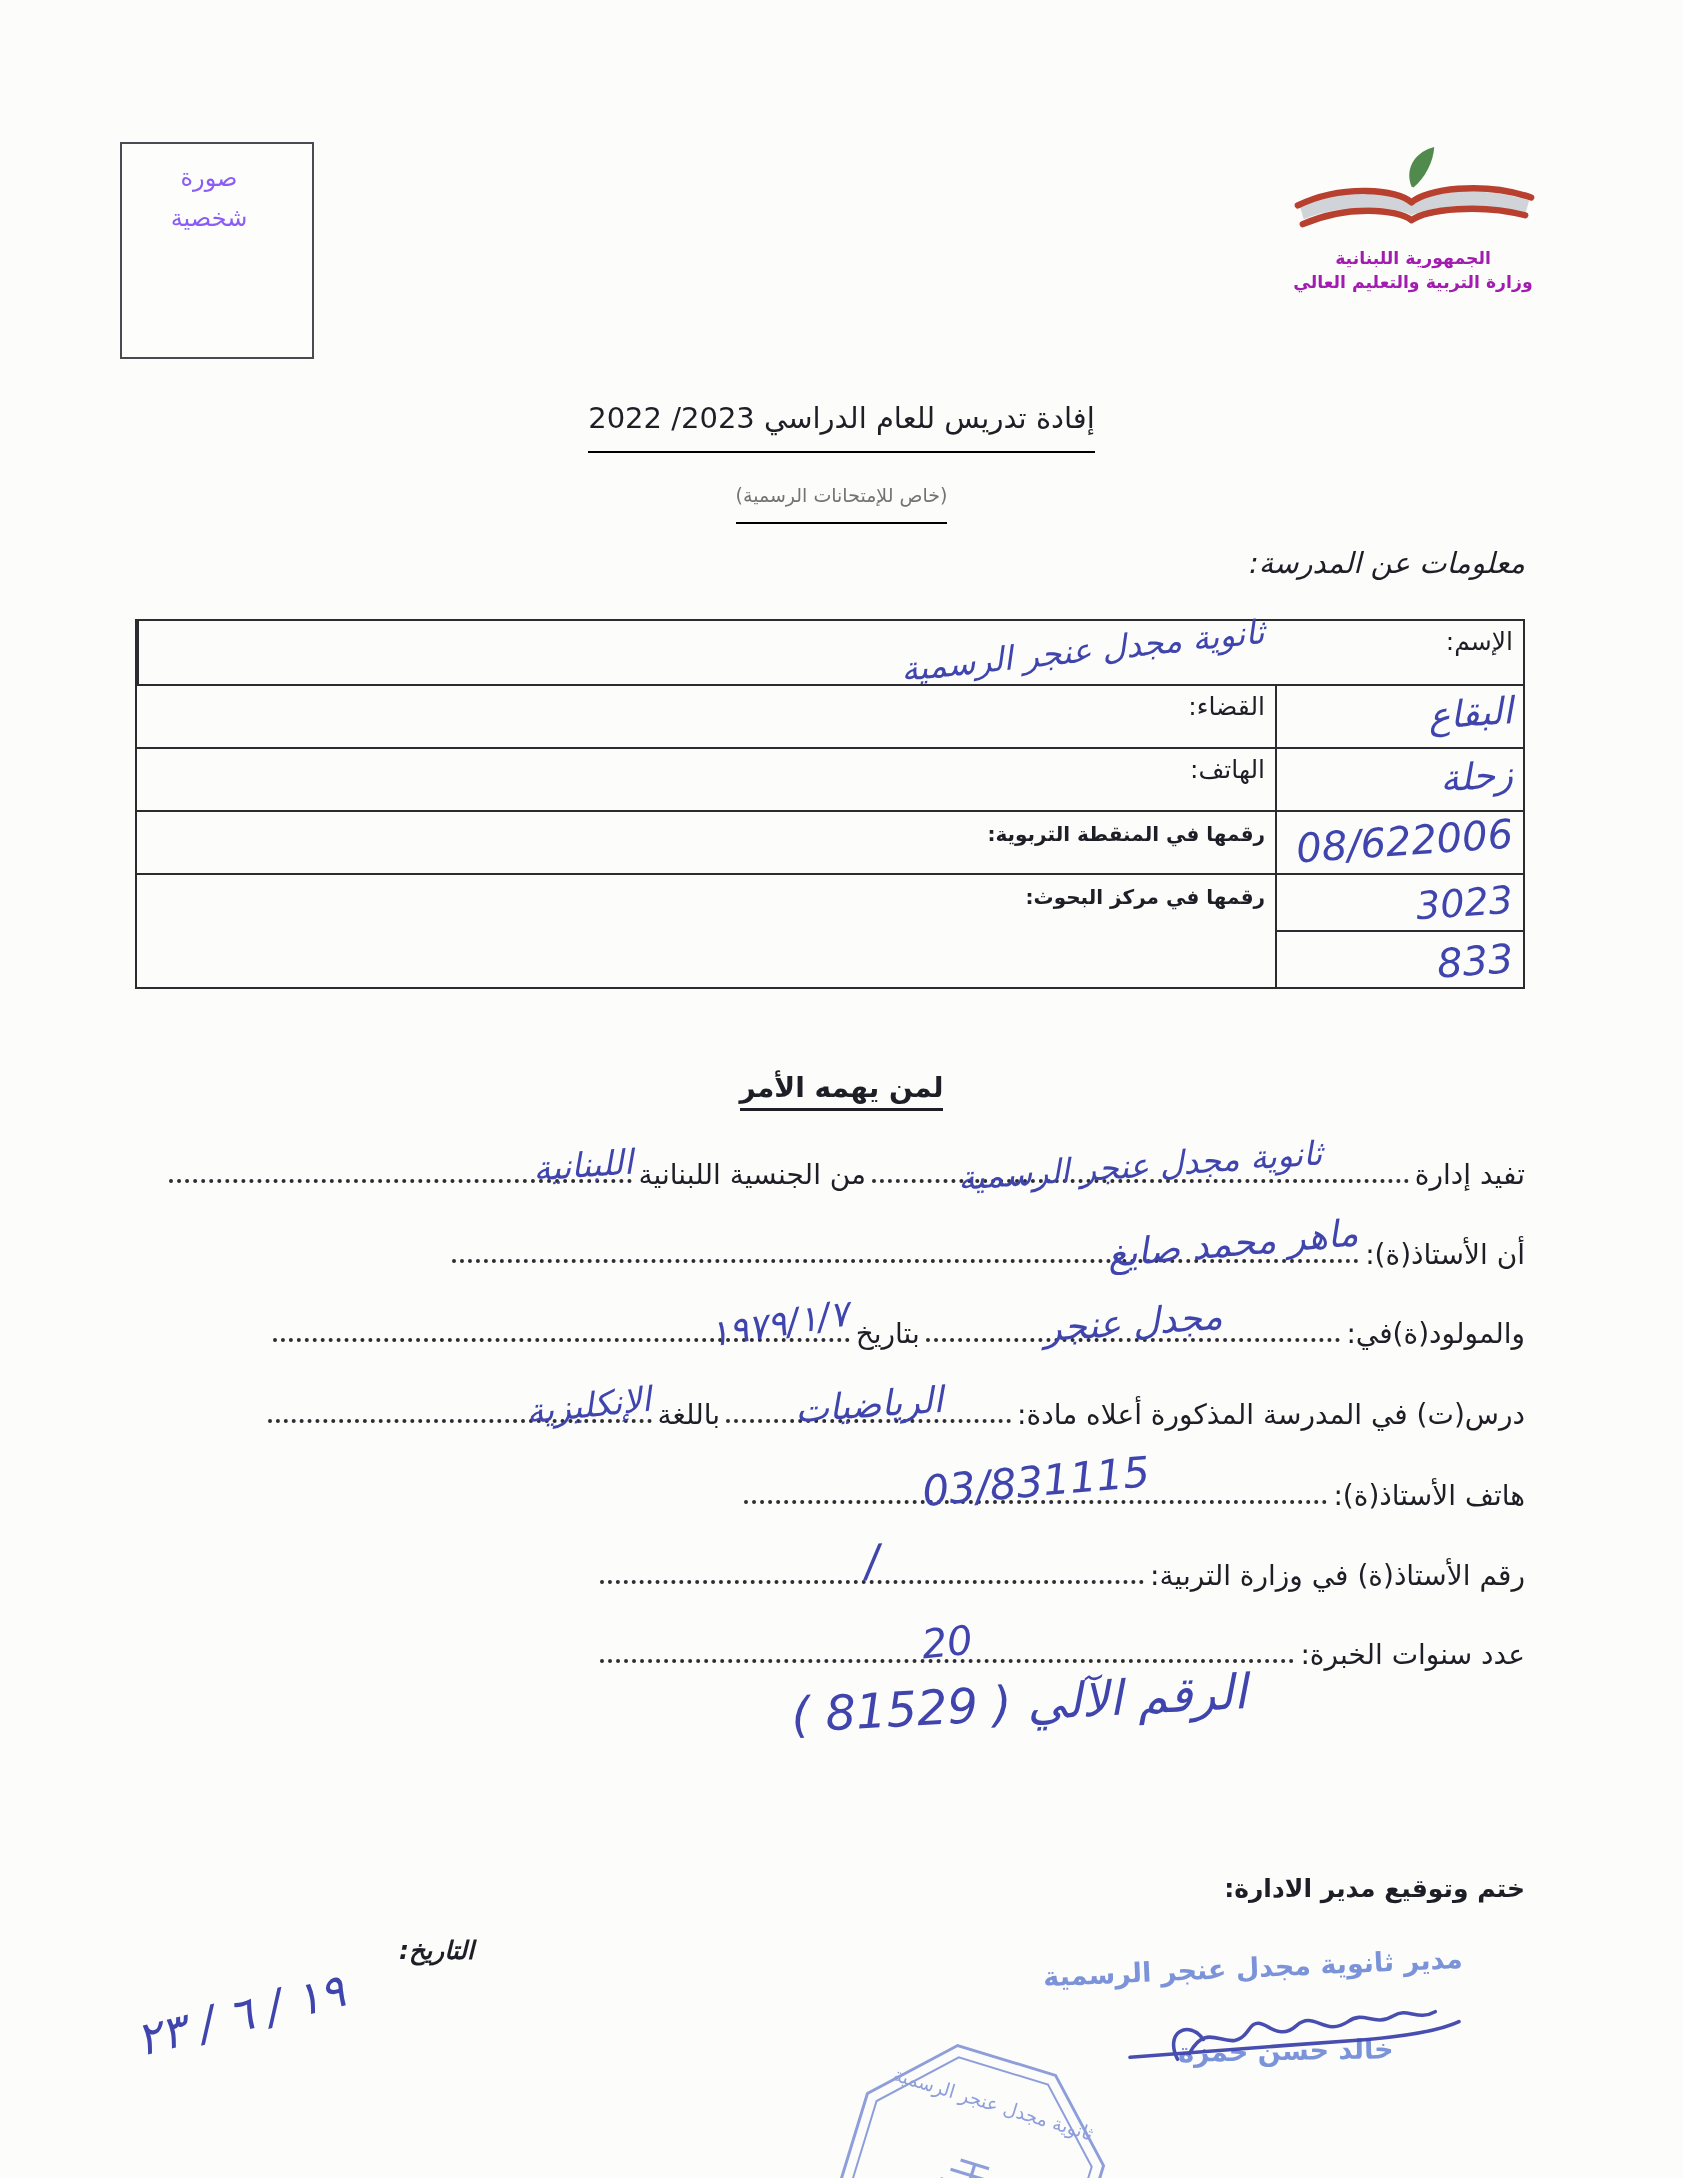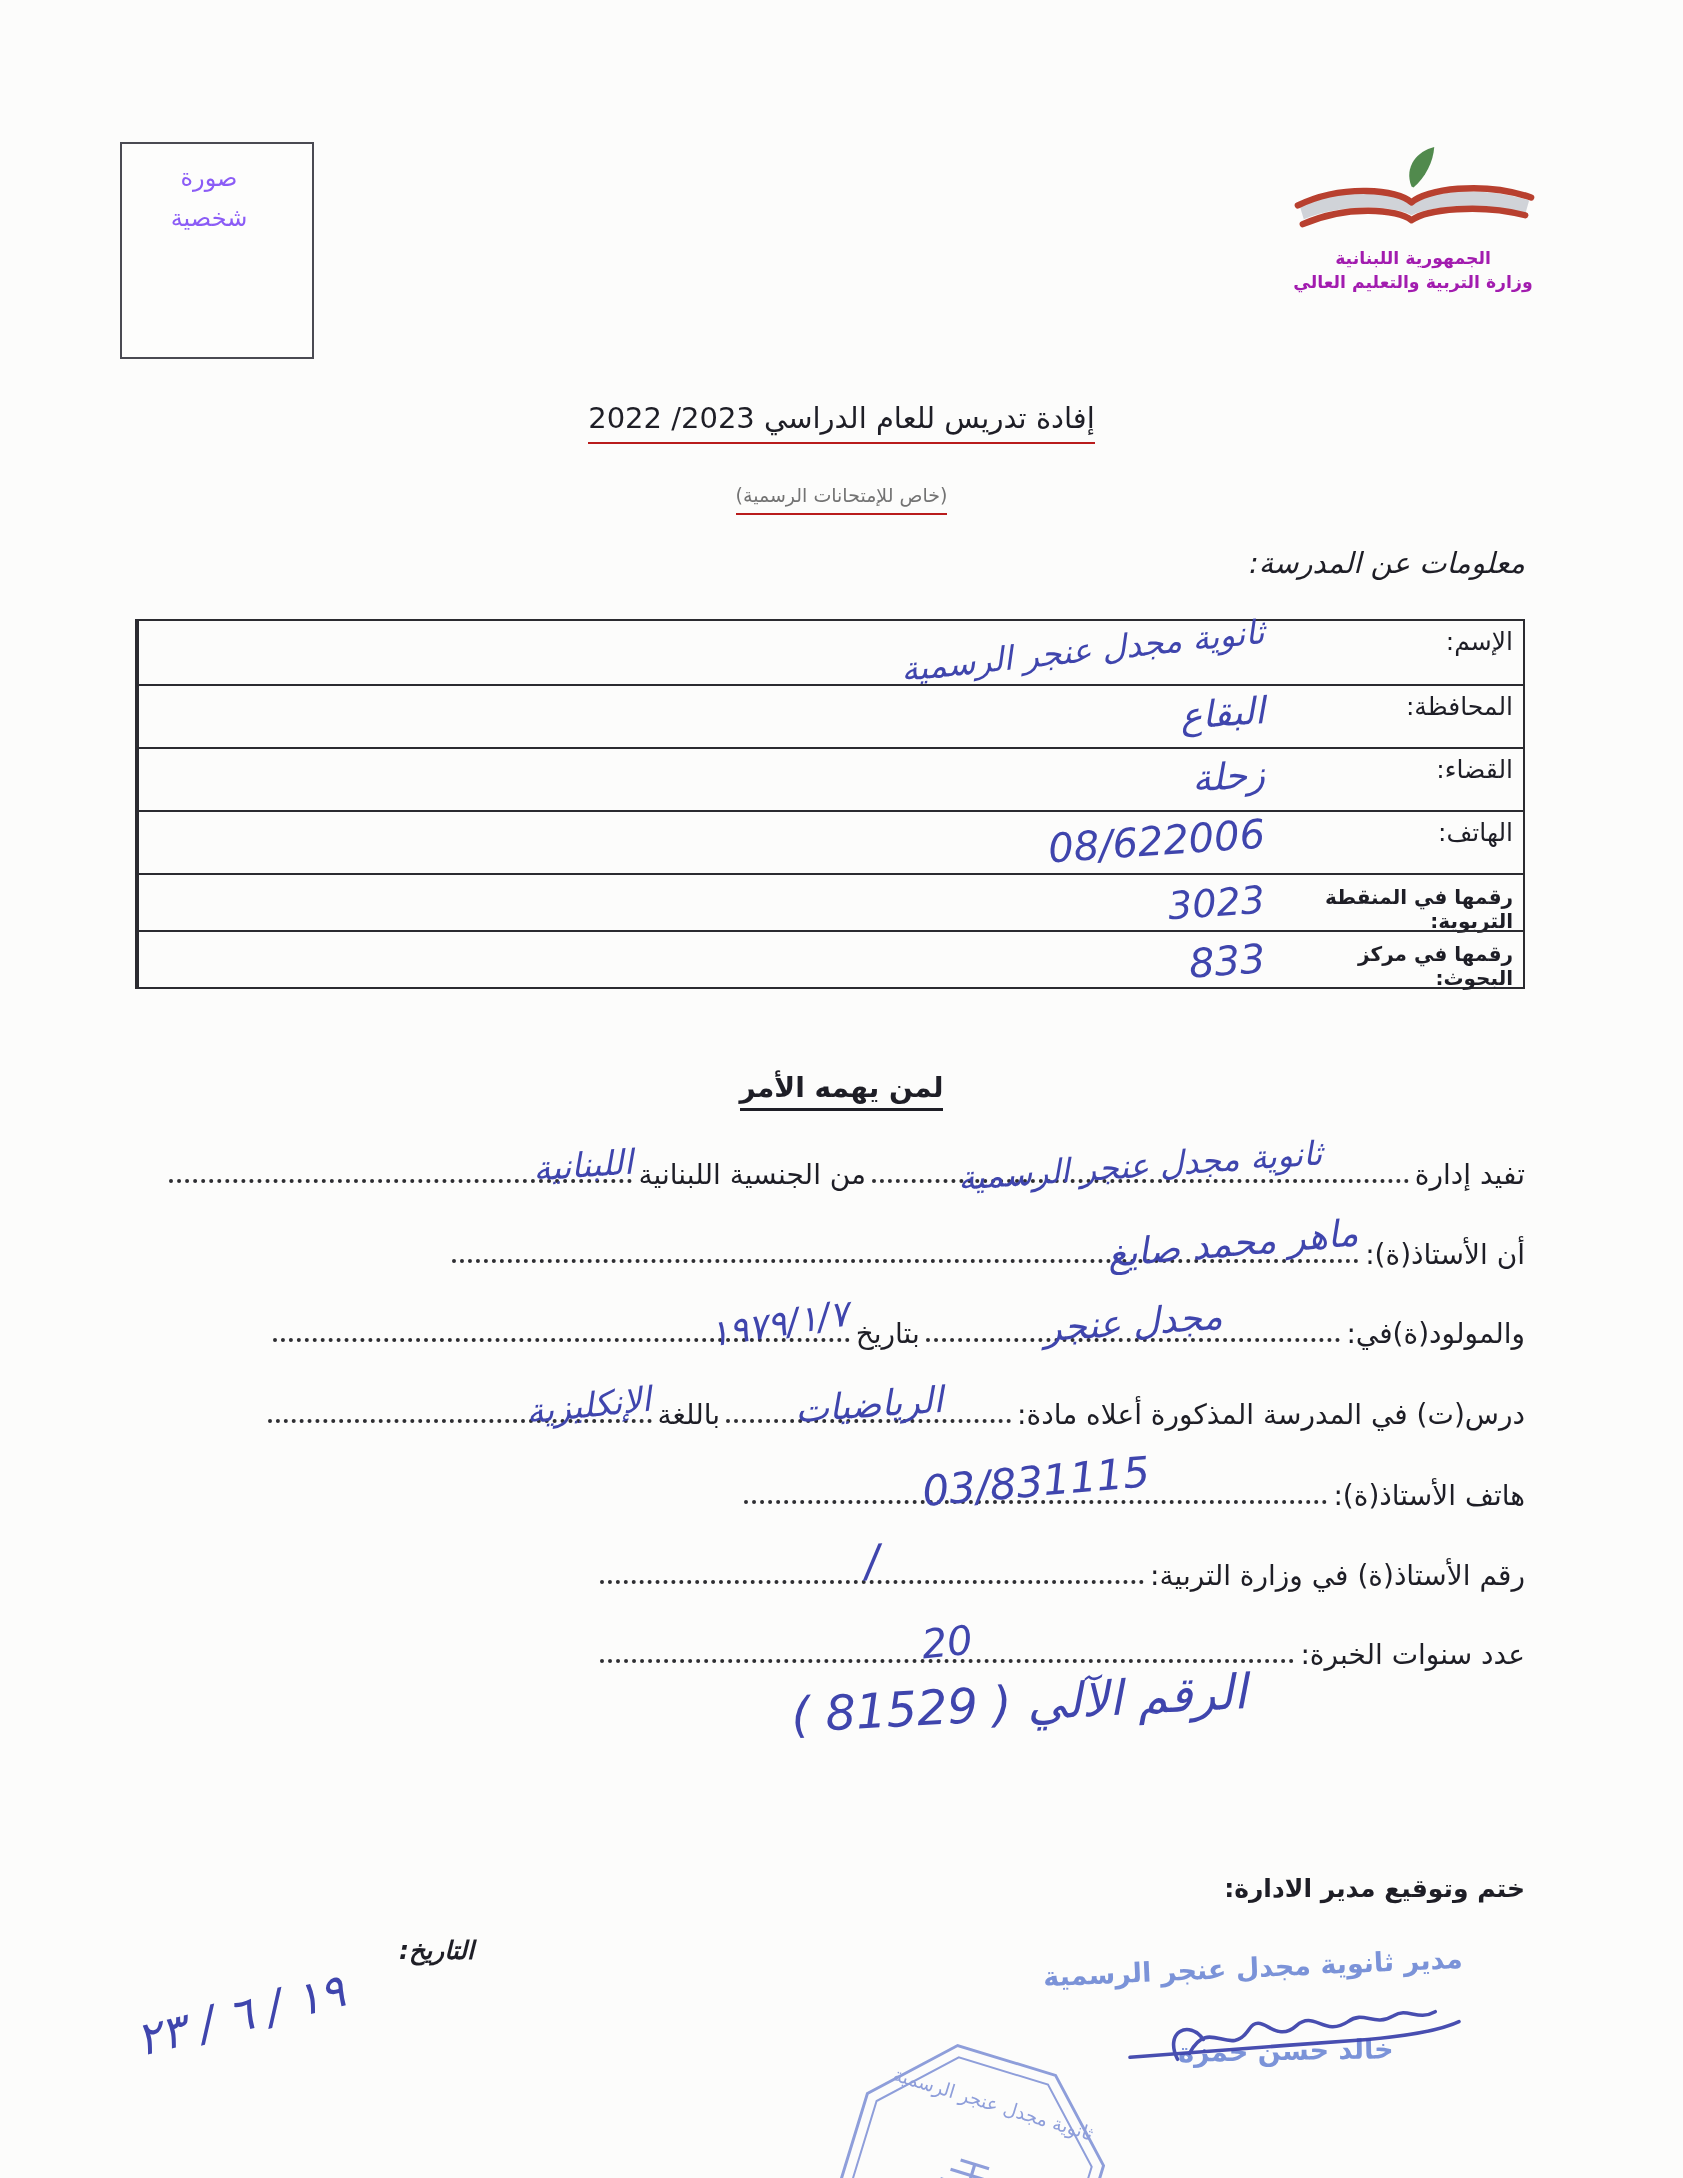--- a/index.html
+++ b/index.html
@@ -11,21 +11,21 @@
   
   .photo-box{position:absolute; left:120px; top:142px; width:190px; height:213px;
     border:2px solid #4a4a52; background:#fdfdfc;}
   .photo-box .ptxt{margin-top:14px; text-align:center; padding-right:16px;
     font-size:24px; line-height:40px; color:#8b5cf6;}
   
   .logo-wrap{position:absolute; left:1267px; top:147px; width:292px; text-align:center;}
   .logo-text{font-size:17.3px; font-weight:bold; color:#a21caf; line-height:24px; letter-spacing:0.5px;}
   
   .title{position:absolute; top:401px; left:0; right:0; text-align:center; font-size:29px; color:#1e1e26;}
-  .title .u, .subtitle .u{border-bottom:2px solid #b91c1c; padding-bottom:7px;}
+  .title .u, .subtitle .u{border-bottom:2px solid #000000; padding-bottom:16px;}
   .subtitle{position:absolute; top:484px; left:0; right:0; text-align:center; font-size:19px; color:#737373;}
   .school-header{position:absolute; top:546px; right:158px; font-size:29px; color:#1e1e26;font-style:italic;}
   
   .info-table{position:absolute; top:619px; right:158px; left:135px;
     display:grid; grid-template-columns:248px 1fr; grid-template-rows:63px 63px 63px 63px 57px 57px;
     border:2px solid #2b2b30;}
   .tcell{position:relative; padding:6px 10px 0 6px;}
   .tcell.lbl{border-left:0; font-size:25px; color:#1e1e26;}
   .tcell.lbl.small{font-size:20px; font-weight:bold; padding-top:10px;}
   .tcell.val{border-left:2px solid #2b2b30; text-align:right; overflow:visible;}
@@ -88,21 +88,20 @@
   </div>
 
   <div class="school-header">معلومات عن المدرسة:</div>
 
   <div class="info-table">
     <div class="tcell lbl">الإسم:</div>
     <div class="tcell val" style="padding-left:40px;">
       <span class="hand" style="font-size:33px; transform:rotate(-6deg); margin-top:4px;">ثانوية مجدل عنجر الرسمية</span>
     </div>
 
-    <div class="tcell lbl bt">المحافظة:</div>
     <div class="tcell val bt" style="padding-left:104px;">
       <span class="hand" style="font-size:37px;">البقاع</span>
     </div>
 
     <div class="tcell lbl bt">القضاء:</div>
     <div class="tcell val bt" style="padding-left:134px;">
       <span class="hand" style="font-size:37px;">زحلة</span>
     </div>
 
     <div class="tcell lbl bt">الهاتف:</div>

